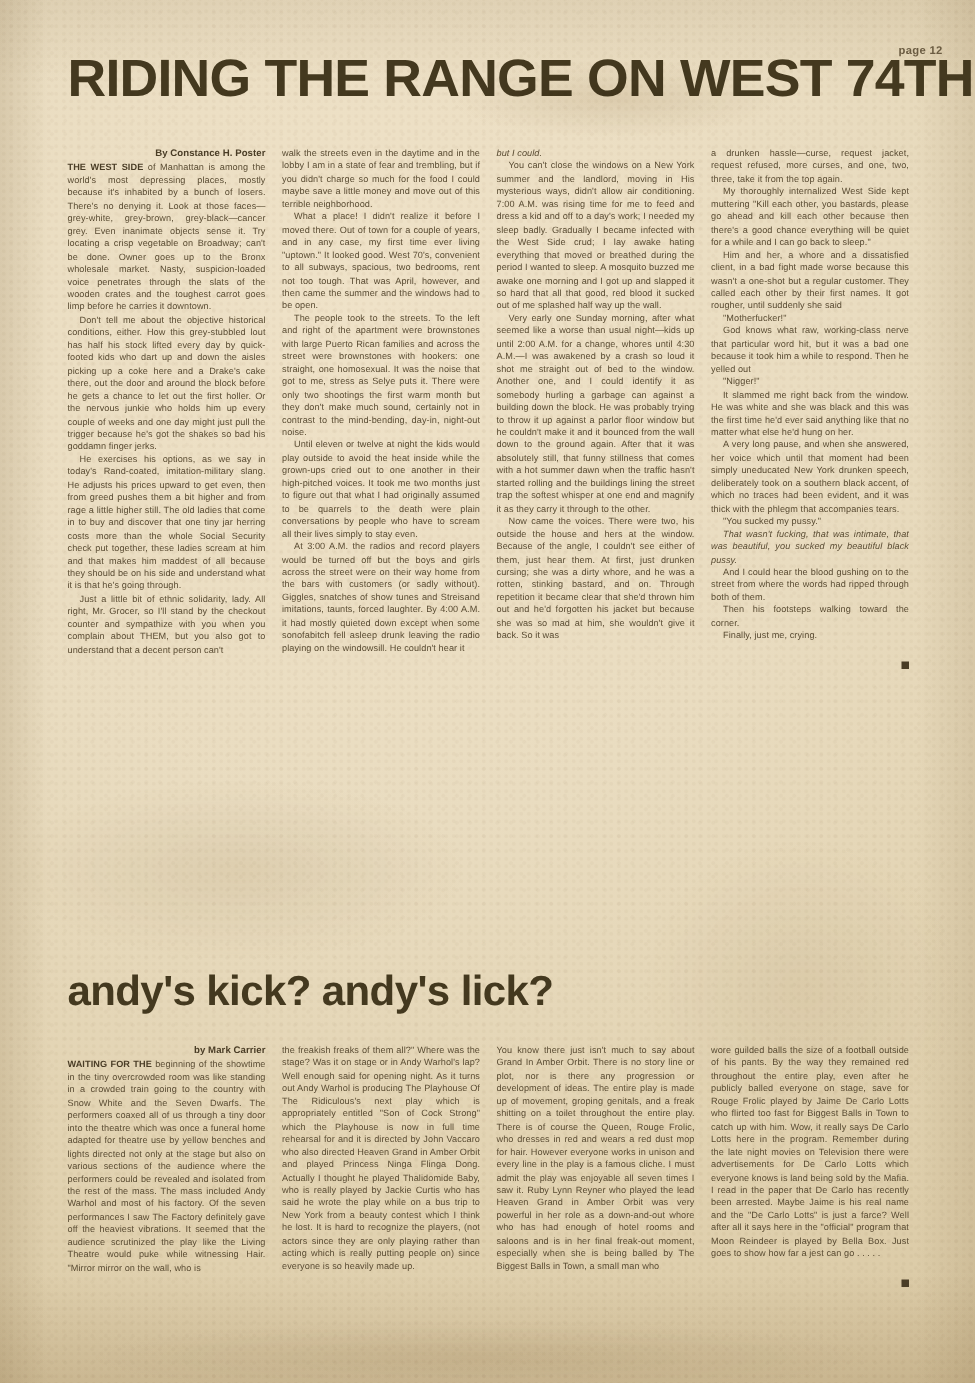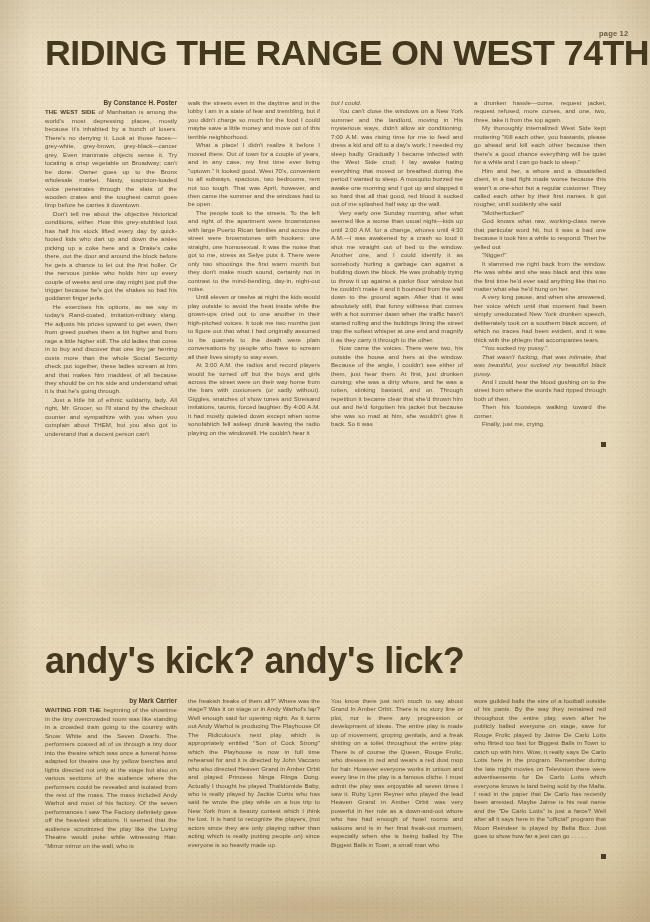--- a/index.html
+++ b/index.html
@@ -74,21 +74,21 @@
     display:inline-block;width:5px;height:5px;background:#4a3d26;
     margin-left:3px;vertical-align:-1px;
   }
   .endrow{text-align:right;margin-top:3px;}
 
   
   .art2{position:absolute;left:45px;top:645px;width:560px;}
   .headline2{
     font-family:"Liberation Sans", sans-serif;
     font-weight:bold;
-    font-size:36px;
+    font-size:28px;
     line-height:32px;
     letter-spacing:-0.4px;
     color:#44391f;
     margin:0;
     white-space:nowrap;
   }
   .cols2{
     position:absolute;left:45px;top:697px;width:562px;height:215px;
   }
 

